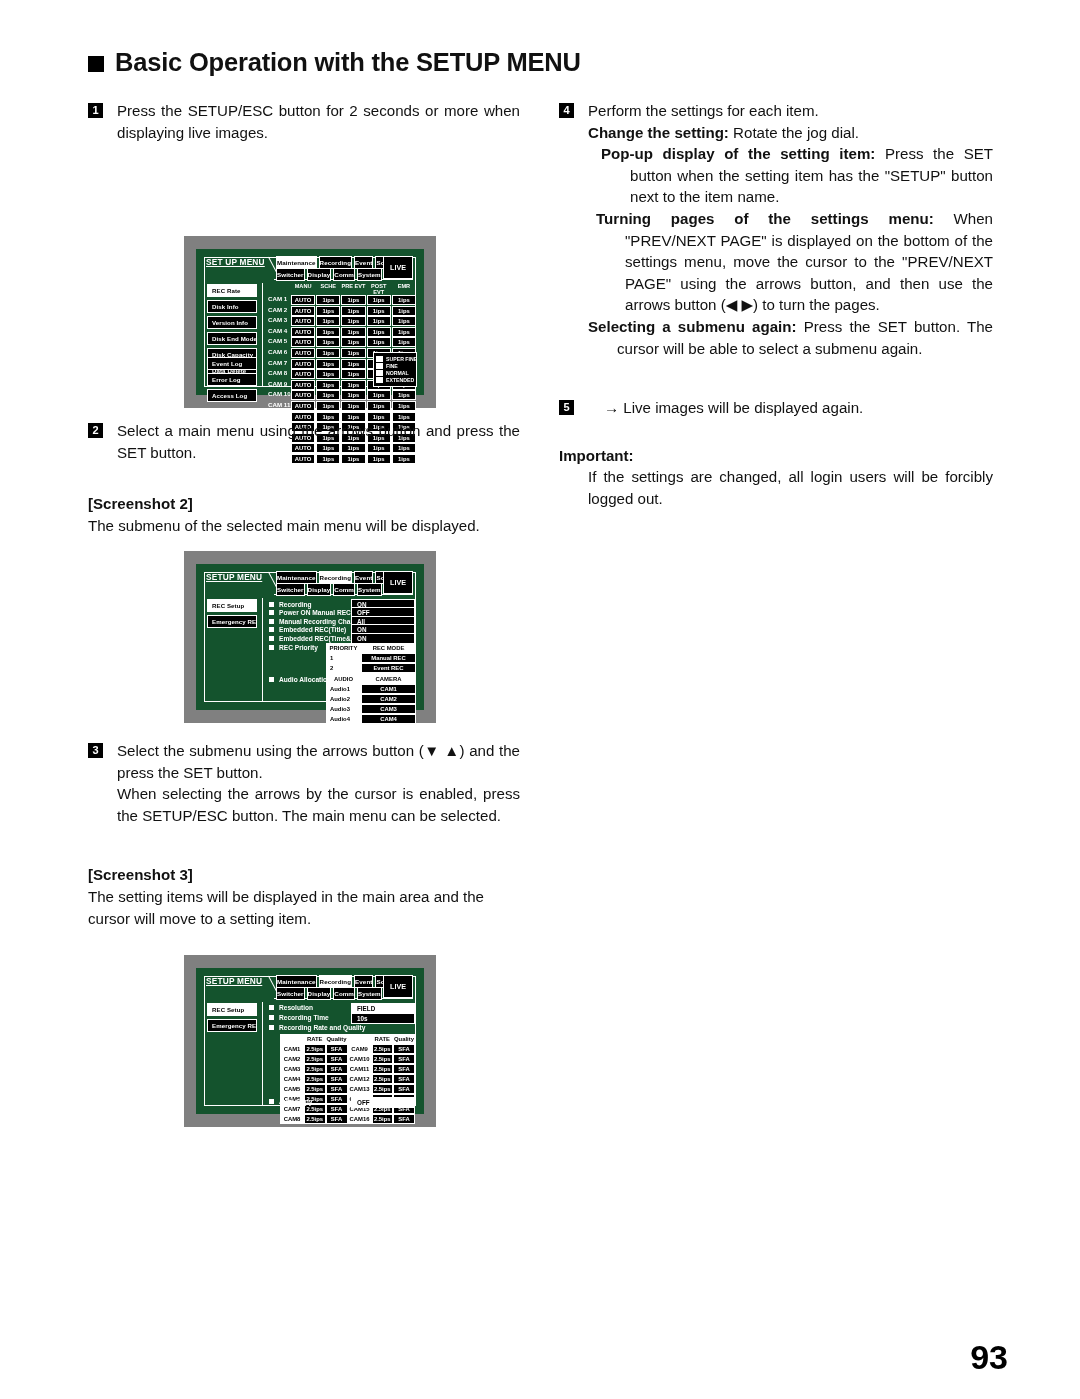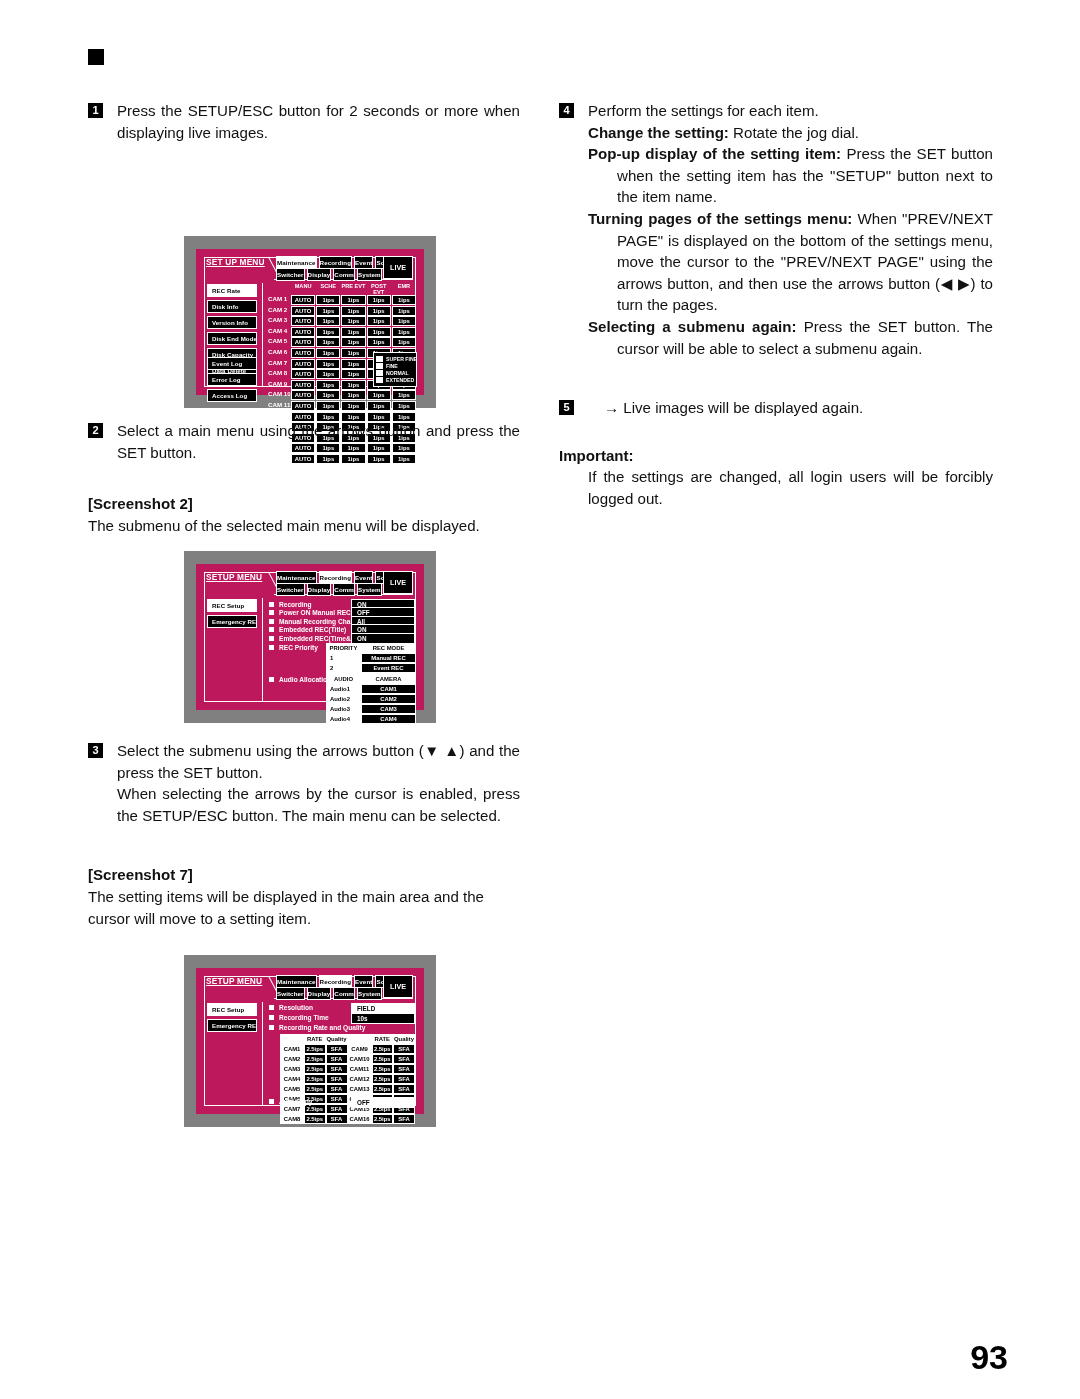--- a/index.html
+++ b/index.html
@@ -41,21 +41,21 @@
   .gap26 { height:26px; }
   .gap30 { height:30px; }
   .gap38 { height:38px; }
 
   .arrowline { padding-left:16px; font-size:15.1px; line-height:21.6px; }
 
   
   .figwrap { position:absolute; }
   .bezel { background:#808080; padding:13px 12px; }
   .screen {
-    background:#be185d; position:relative;
+    background:#14532d; position:relative;
     font-family:"Liberation Sans", sans-serif;
     color:#fff;
   }
   .inner {
     position:absolute; left:8px; top:8px; right:8px; bottom:8px;
     border:1px solid #fff;
   }
 
   
   .menutitle {
@@ -123,20 +123,21 @@
     font-size:34px; font-weight:bold; color:#000;
   }
 </style>
 </head>
 <body>
 
 <div class="page">
 
   <div class="heading">
     <span class="sq"></span>
+    <span>Basic Operation with the SETUP MENU</span>
   </div>
 
   <div class="col-left">
 
     <div class="step">
       <span class="stepnum">1</span>
       <div class="ln just">Press the SETUP/ESC button for 2 seconds or more when displaying live images.</div>
     </div>
 
     <div class="gap26"></div>
@@ -479,21 +480,21 @@
     </div>
   </div>
 
   <div style="position:absolute; left:88px; top:740px; width:432px;">
     <div class="step">
       <span class="stepnum">3</span>
       <div class="ln just">Select the submenu using the arrows button (▼ ▲) and the press the SET button.</div>
       <div class="ln just">When selecting the arrows by the cursor is enabled, press the SETUP/ESC button. The main menu can be selected.</div>
     </div>
     <div class="gap38"></div>
-    <div class="blockhead">[Screenshot 7]</div>
+    <div class="blockhead">[Screenshot 3]</div>
     <div class="ln">The setting items will be displayed in the main area and the cursor will move to a setting item.</div>
   </div>
 
   <div class="figwrap" style="left:184px; top:955px;">
     <div class="bezel">
       <div class="screen" style="width:228px; height:146px;">
         <div class="inner"></div>
 
         <div class="menutitle" style="left:10px; top:8px;">SETUP MENU</div>
         <div class="slash" style="left:72px; top:8px;"></div>
@@ -621,22 +622,22 @@
       </div>
     </div>
   </div>
 
   <div class="col-right">
     <div class="step">
       <span class="stepnum">4</span>
       <div class="ln">Perform the settings for each item.</div>
       <div id="s4-items">
           <div class="ln just" style="text-indent: -29px; padding-left: 29px; margin-left: 0px;"><span class="bold">Change the setting:</span><span> Rotate the jog dial.</span></div>
-          <div class="ln just" style="text-indent: -29px; padding-left: 29px; margin-left: 0px;"><span class="bold">Pop-up display of the setting item:</span><span> Press the SET button when the setting item has the "SETUP" button next to the item name.</span></div>
-          <div class="ln just" style="text-indent: -29px; padding-left: 29px; margin-left: 0px;"><span class="bold">Turning pages of the settings menu:</span><span> When "PREV/NEXT PAGE" is displayed on the bottom of the settings menu, move the cursor to the "PREV/NEXT PAGE" using the arrows button, and then use the arrows button (◀ ▶) to turn the pages.</span></div>
+          <div class="ln just" style="text-indent: -29px; padding-left: 29px; margin-left: 13px;"><span class="bold">Pop-up display of the setting item:</span><span> Press the SET button when the setting item has the "SETUP" button next to the item name.</span></div>
+          <div class="ln just" style="text-indent: -29px; padding-left: 29px; margin-left: 8px;"><span class="bold">Turning pages of the settings menu:</span><span> When "PREV/NEXT PAGE" is displayed on the bottom of the settings menu, move the cursor to the "PREV/NEXT PAGE" using the arrows button, and then use the arrows button (◀ ▶) to turn the pages.</span></div>
           <div class="ln just" style="text-indent: -29px; padding-left: 29px; margin-left: 0px;"><span class="bold">Selecting a submenu again:</span><span> Press the SET button. The cursor will be able to select a submenu again.</span></div>
         </div>
     </div>
 
     <div class="gap38"></div>
 
     <div class="step">
       <span class="stepnum">5</span>
       <div class="arrowline">→ Live images will be displayed again.</div>
     </div>

